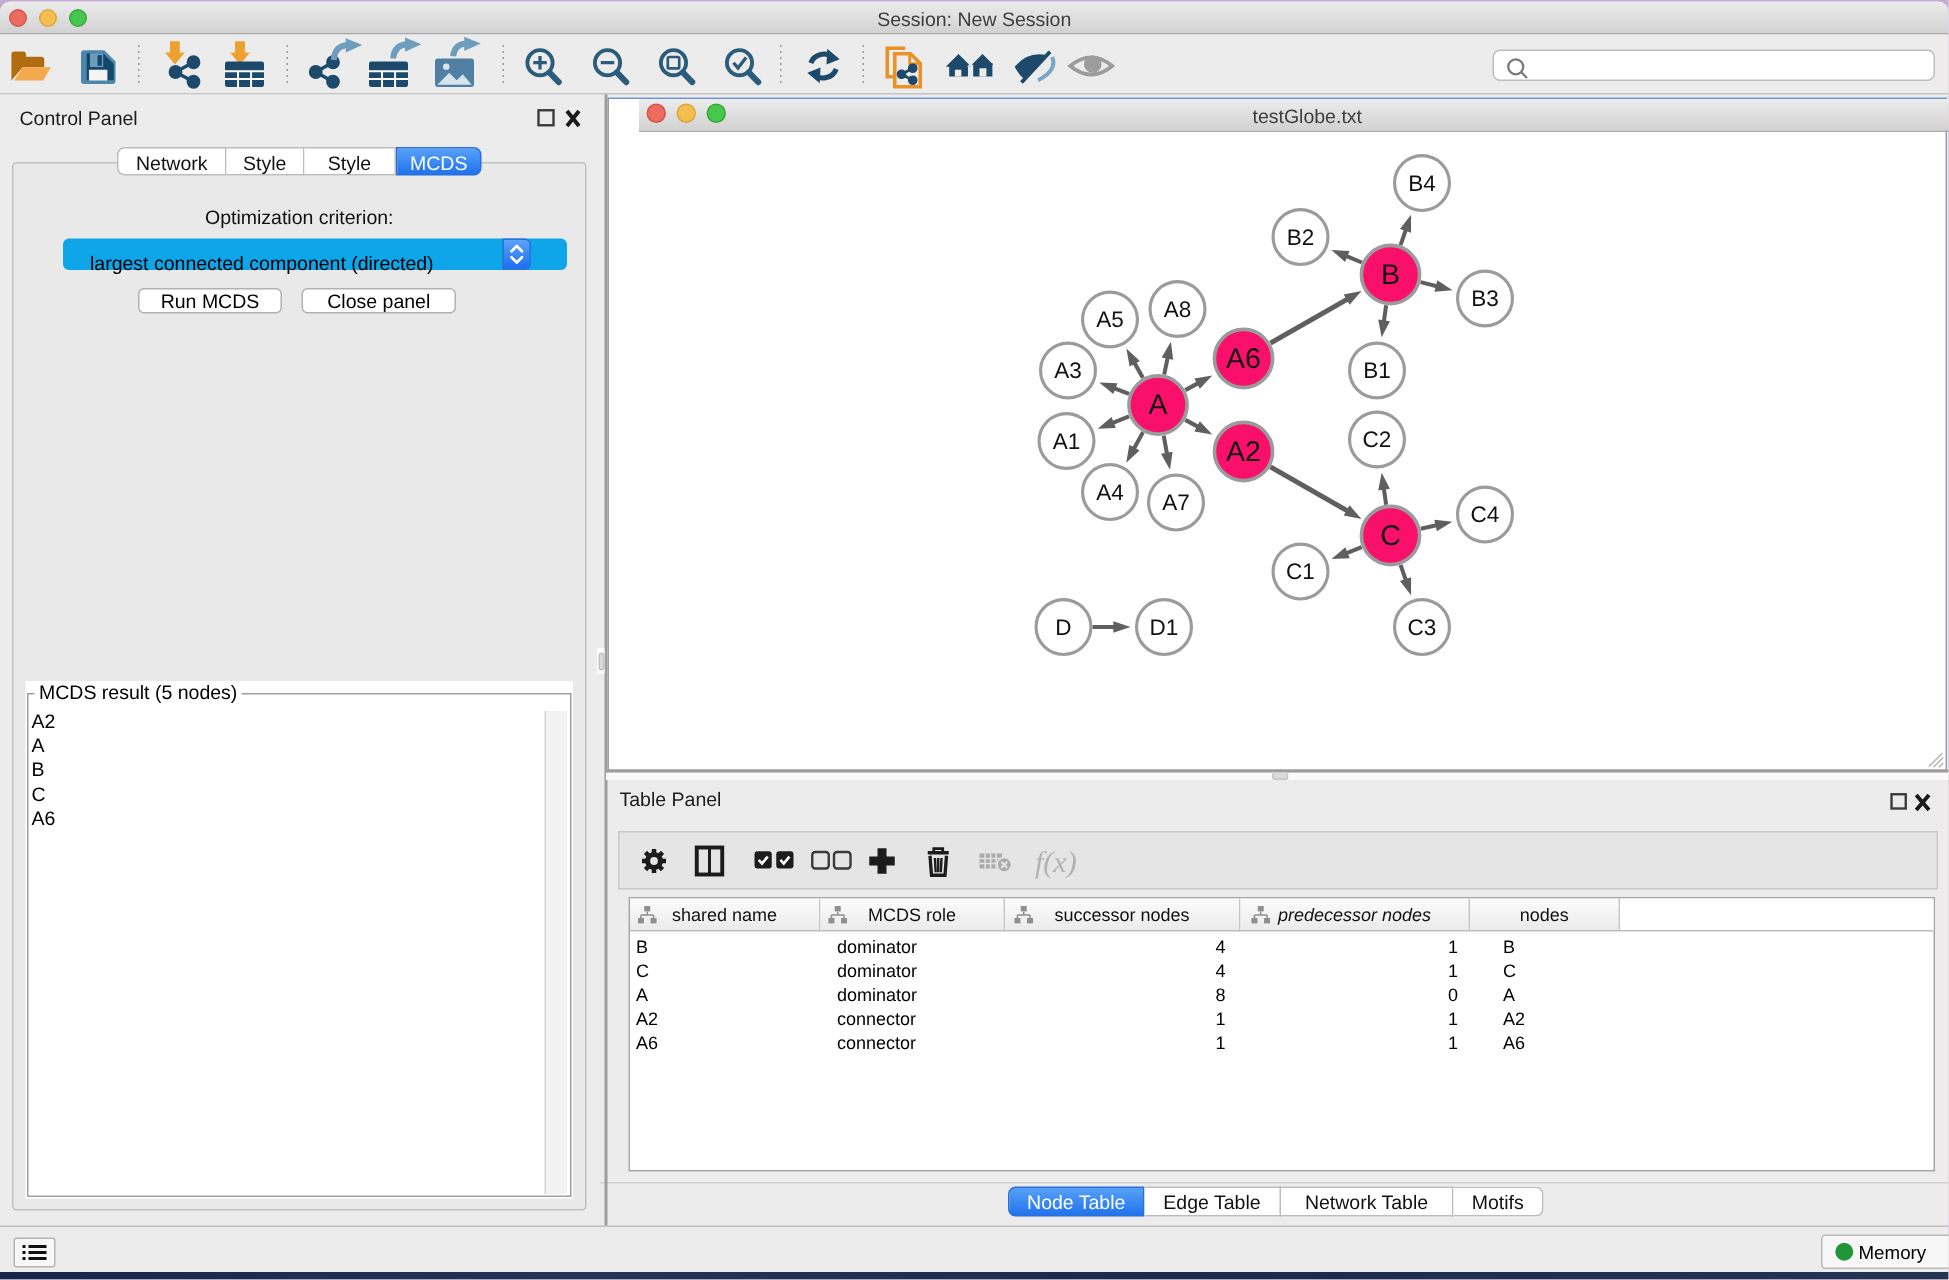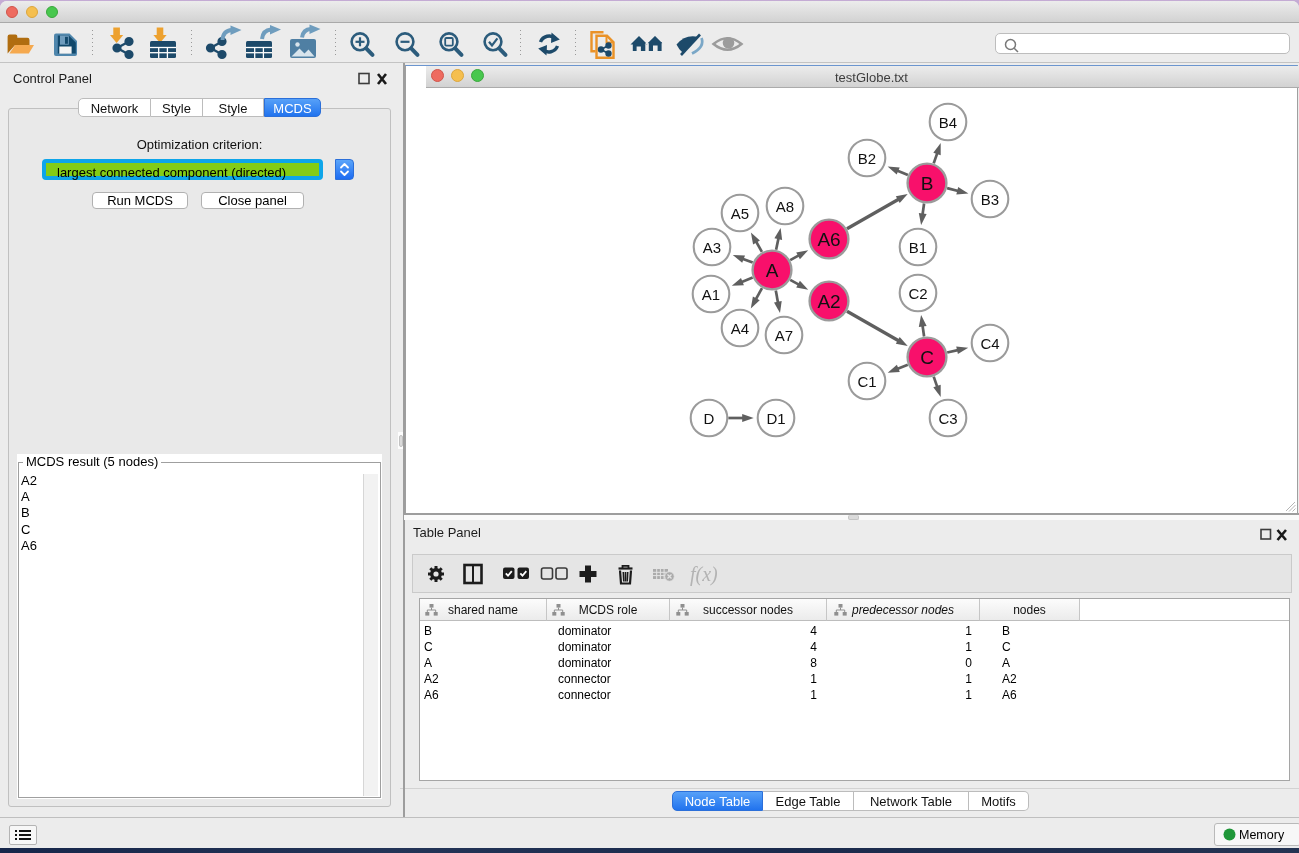--- a/index.html
+++ b/index.html
@@ -12,21 +12,21 @@
 #toolbar{left:0;top:23px;width:1299px;height:39px;background:#ececec;border-bottom:1px solid #c3c3c3;}
 .tsep{top:6px;width:1px;height:27px;background-image:linear-gradient(#9a9a9a 30%,transparent 30%);background-size:1px 4px;}
 #searchbox{left:995px;top:9px;width:295px;height:21px;background:#fff;border:1px solid #bdbdbd;border-radius:5px;}
 
 #cp{left:0;top:62px;width:400px;height:755px;background:#ececec;}
 #cptitle{left:13px;top:8px;font-size:13px;color:#1c1c1c;}
 #cppanel{left:8px;top:45px;width:383px;height:699px;border:1px solid #c0c0c0;border-radius:3px;background:#e9e9e9;}
 .seg{top:35px;height:19px;font-size:13px;text-align:center;line-height:19px;background:#fff;border:1px solid #bcbcbc;color:#111;}
 .segsel{background:linear-gradient(#57a1f8,#2173ee);color:#fff;border-color:#2b6fd9;}
 #optlabel{left:8px;top:74px;width:383px;text-align:center;font-size:13px;color:#111;}
-#dropdown{left:42px;top:96px;width:281px;height:21px;background:#84cc16;border:4px solid #0ea5e9;border-radius:4px;font-size:13px;line-height:19px;color:#000;padding-left:11px;}
+#dropdown{left:42px;top:96px;width:336px;height:21px;background:#0ea5e9;border:7px solid #0ea5e9;border-radius:4px;font-size:13px;line-height:19px;color:#000;padding-left:11px;}
 #spinner{left:335px;top:96px;width:19px;height:21px;border-radius:0 4px 4px 0;background:linear-gradient(#5ba5f9,#1d6cf2);border:1px solid #2b6fd9;}
 .btn{top:129px;height:17px;background:#fff;border:1px solid #b1b1b1;border-radius:4px;font-size:13px;text-align:center;line-height:15px;color:#000;}
 #resultbox{left:17px;top:391px;width:365px;height:345px;background:#fff;}
 #fieldset{left:1px;top:8px;width:363px;height:336px;border:1px solid #9f9f9f;}
 #legend{left:6px;top:0px;background:#fff;padding:0 3px;font-size:13px;color:#000;}
 #mlist{left:4px;top:19px;font-size:13px;color:#000;line-height:16.2px;}
 #mscroll{left:346px;top:20px;width:15px;height:322px;background:#f2f2f2;border-left:1px solid #d6d6d6;}
 
 #netwin{left:405px;top:64px;width:893px;height:449px;background:#fff;border:1px solid #9f9f9f;border-top:1.5px solid #6b95cf;}
 #nettitle{left:0px;top:0px;width:891px;height:22px;background:linear-gradient(#ececec,#d2d2d2);border-bottom:1px solid #ababab;margin-left:20px;}
@@ -53,20 +53,21 @@
 #membtn{left:1214px;top:822px;width:87px;height:23px;background:#f7f7f7;border:1px solid #b9b9b9;border-radius:3px;font-size:13px;color:#000;}
 #memtext{left:24px;top:3.5px;font-size:12.5px;}
 </style></head>
 <body>
 <div class="abs" id="deskbottom"></div>
 <div class="abs" id="appwin">
   <div class="abs" id="titlebar">
     <div class="abs tl" style="left:6px;background:#ee6b60;border:0.5px solid #d0554b;"></div>
     <div class="abs tl" style="left:26px;background:#f5bf4f;border:0.5px solid #dca63d;"></div>
     <div class="abs tl" style="left:46px;background:#48c74e;border:0.5px solid #3aa73d;"></div>
+    <div class="abs" id="titletext">Session: New Session</div>
   </div>
   <div class="abs" id="toolbar">
     <svg class="abs" style="left:0;top:0;" width="760" height="39" viewBox="0 0 760 39">
 
 <path d="M7.6,29.6 L7.6,12.5 Q7.6,10.4 9.7,10.4 L15.5,10.4 Q17.3,10.4 17.3,12.2 L17.3,13.8 L27.4,13.8 Q29.5,13.8 29.5,15.9 L29.5,20.9 L15.1,20.9 Z" fill="#b06d10"></path>
 <path d="M15.1,20.9 L34,20.9 L28.8,29.6 L9.4,29.6 Z" fill="#f5a94f"></path>
 
 <path d="M56,9.5 h13.5 l7.5,7.5 v13 q0,2 -2,2 h-19 q-2,0 -2,-2 v-18.5 q0,-2 2,-2 Z" fill="#4f86ac"></path>
 <path d="M57.8,11.5 h11 l7,7 v11 h-18 Z" fill="#11486b"></path>
 <rect x="60" y="11.5" width="8.8" height="9.2" fill="#6f9cbd"></rect>

